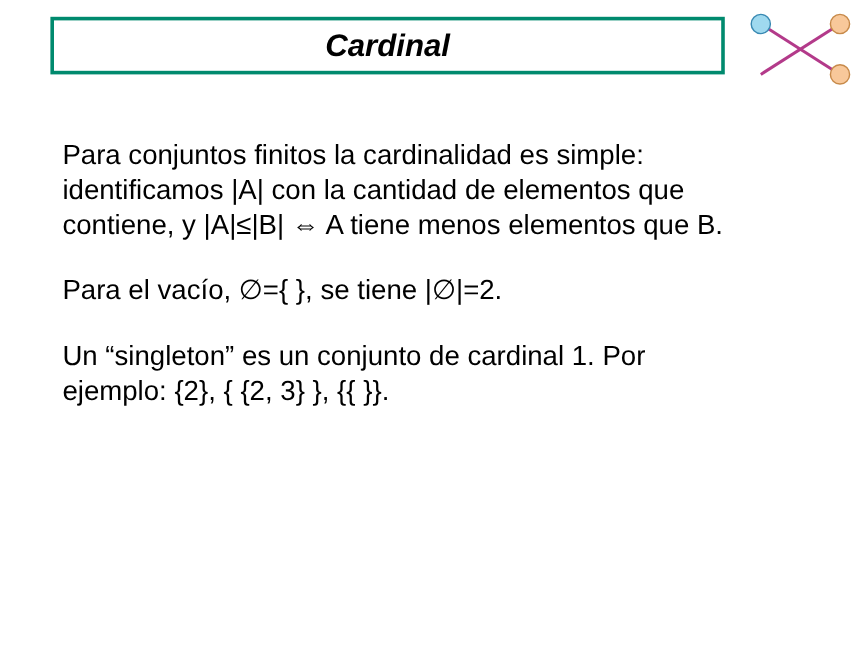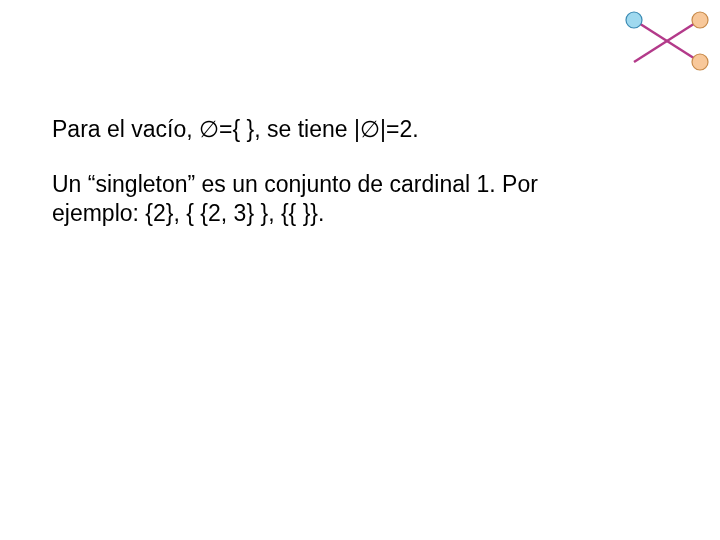--- a/index.html
+++ b/index.html
@@ -54,27 +54,31 @@
     top: 6px;
     width: 90px;
     height: 68px;
   }
 </style>
 </head>
 <body>
 
 <div class="slide">
 
+  <div class="title-box">
+    <span class="title-text">Cardinal</span>
+  </div>
 
   <svg class="decor" viewBox="0 0 90 68">
     <line x1="12" y1="14" x2="78" y2="56" stroke="#b33a8a" stroke-width="2.5"></line>
     <line x1="78" y1="14" x2="12" y2="56" stroke="#b33a8a" stroke-width="2.5"></line>
     <circle cx="12" cy="14" r="8" fill="#9fd9ef" stroke="#3a8ab3" stroke-width="1.2"></circle>
     <circle cx="78" cy="14" r="8" fill="#f8c89a" stroke="#c78a4a" stroke-width="1.2"></circle>
     <circle cx="78" cy="56" r="8" fill="#f8c89a" stroke="#c78a4a" stroke-width="1.2"></circle>
   </svg>
 
   <div class="body">
+    <p>Para conjuntos finitos la cardinalidad es simple: identificamos |A| con la cantidad de elementos que contiene, y |A|≤|B| ⇔ A tiene menos elementos que B.</p>
     <p>Para el vacío, ∅={ }, se tiene |∅|=2.</p>
     <p>Un “singleton” es un conjunto de cardinal 1. Por ejemplo: {2}, { {2, 3} }, {{ }}.</p>
   </div>
 
 </div>
 
 </body></html>

